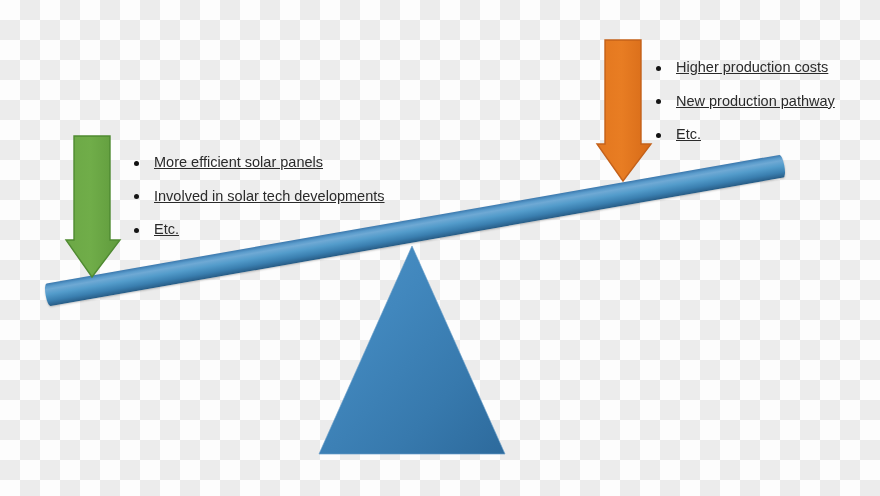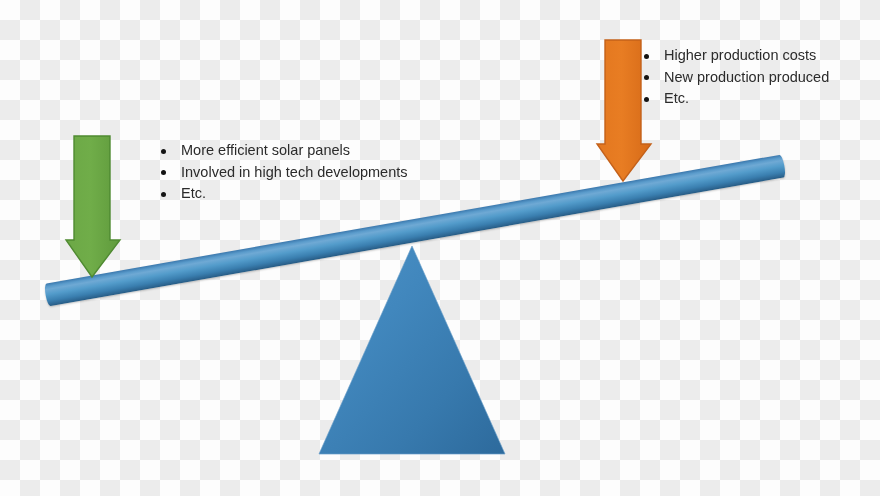--- a/index.html
+++ b/index.html
@@ -80,33 +80,34 @@
     margin: 0;
     padding: 0;
     color: #2b2b2b;
     font-size: 14.5px;
     line-height: 21.5px;
     white-space: nowrap;
   }
   .bullet-list li {
     position: relative;
     padding-left: 22px;
-    margin: 0;
+    margin: 12px;
+    text-decoration: underline;
   }
   .bullet-list li .bullet {
     position: absolute;
     left: 2px;
     top: 8.5px;
     width: 5px;
     height: 5px;
     border-radius: 50%;
     background: #141414;
   }
 
-  #list-left  { left: 120px; top: 140px; padding-left: 39px; }
+  #list-left  { left: 120px; top: 140px; }
   #list-right { left: 642px; top: 45px; }
 </style>
 </head>
 <body>
 
 <div id="canvas">
 
   <div id="fulcrum">
     <svg width="192" height="214" viewBox="0 0 192 214" xmlns="http://www.w3.org/2000/svg">
       <defs>
@@ -152,36 +153,36 @@
     </svg>
   </div>
 
   <ul class="bullet-list" id="list-left">
     <li>
       <span class="bullet"></span>
       <span>More efficient solar panels</span>
     </li>
     <li>
       <span class="bullet"></span>
-      <span>Involved in high tech developments</span>
+      <span>Involved in solar tech developments</span>
     </li>
     <li>
       <span class="bullet"></span>
       <span>Etc.</span>
     </li>
   </ul>
 
   <ul class="bullet-list" id="list-right">
     <li>
       <span class="bullet"></span>
       <span>Higher production costs</span>
     </li>
     <li>
       <span class="bullet"></span>
-      <span>New production produced</span>
+      <span>New production pathway</span>
     </li>
     <li>
       <span class="bullet"></span>
       <span>Etc.</span>
     </li>
   </ul>
 
 </div>
 
 </body></html>

